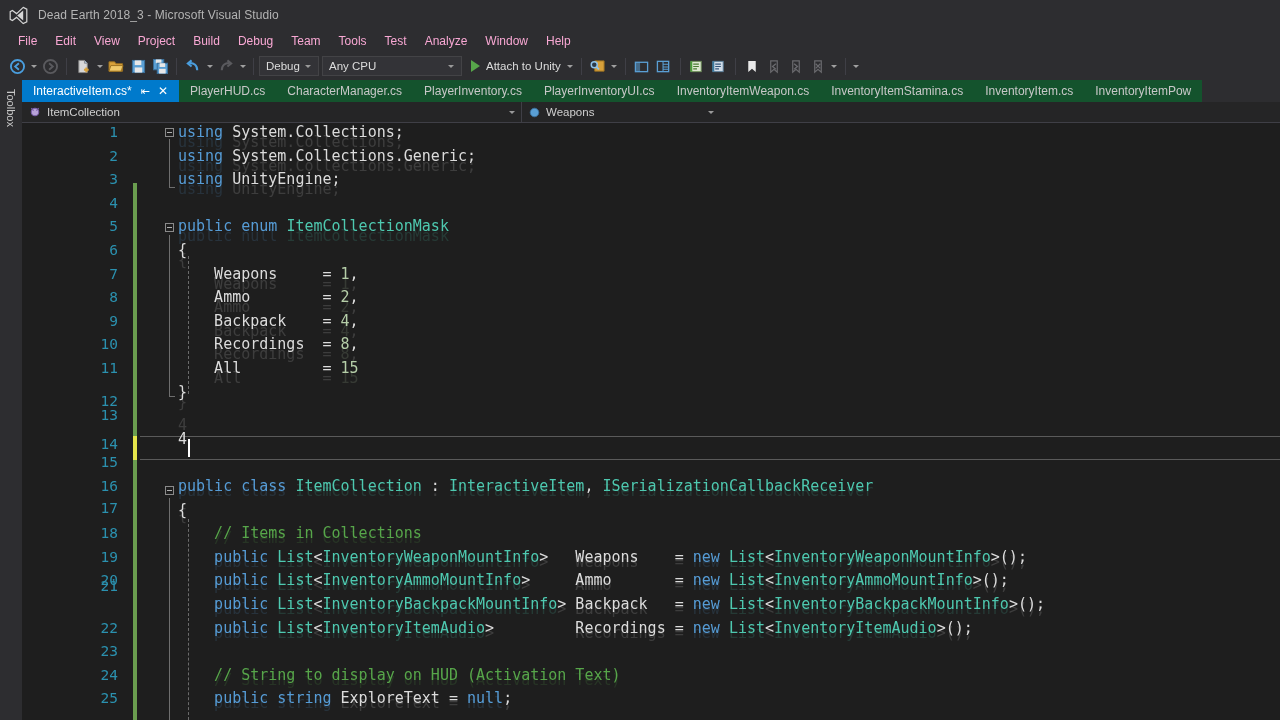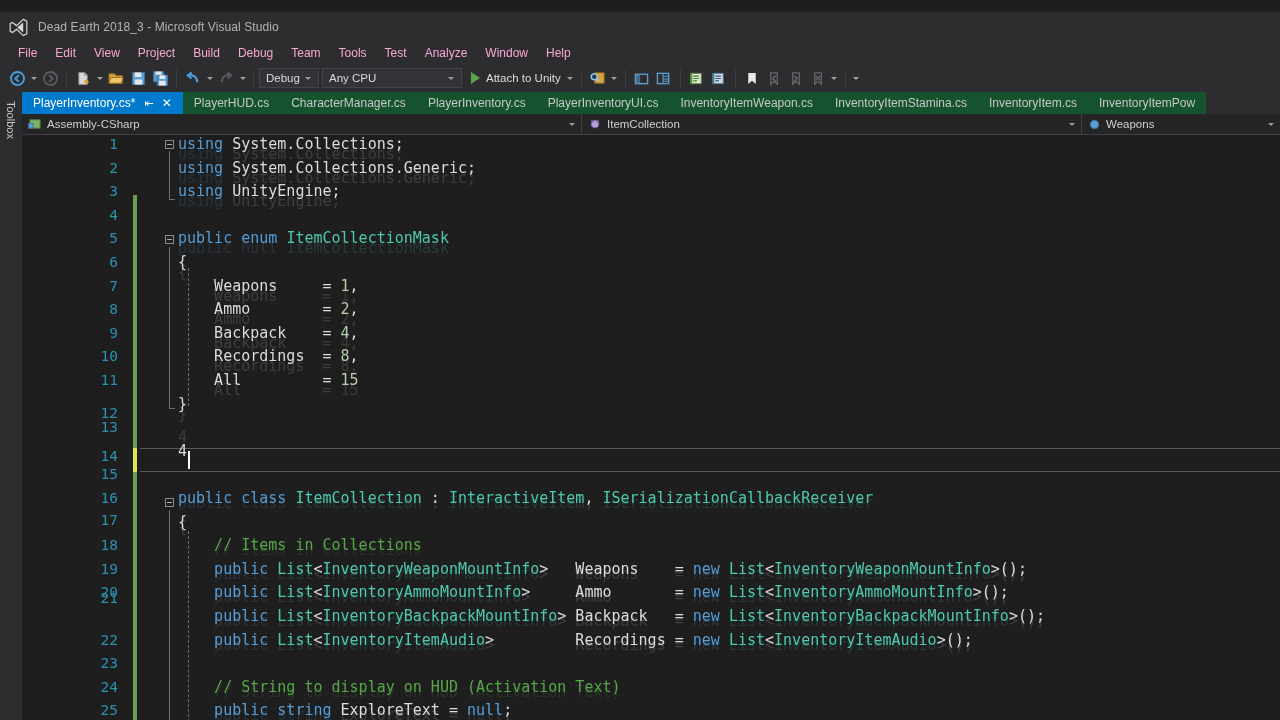--- a/index.html
+++ b/index.html
@@ -8,21 +8,20 @@
     background: #1e1e1e;
     font-family: "Liberation Sans", sans-serif;
     overflow: hidden;
   }
   #app { position: relative; width: 1280px; height: 720px; background: #2d2d30; }
 
   
   .titlebar {
     height: 30px; background: #2d2d30; display: flex; align-items: center;
     padding-left: 8px;
-    margin-top: 12px;
   }
   .vs-logo {
     width: 20px; height: 20px; margin-right: 10px;
     display: flex; align-items: center; justify-content: center;
   }
   .vs-logo svg { display:block; }
   .title-text {
     color: #b4b4b4; font-size: 12px; letter-spacing: .1px;
     font-family: "Liberation Sans", sans-serif;
   }
@@ -385,21 +384,21 @@
     <div class="tb-sep"></div>
     <div class="tb-arrow"></div>
   </div>
 
   <div class="toolbox-strip">
     <div class="toolbox-label">Toolbox</div>
   </div>
 
   <div class="tabbar">
     <div class="doc-tab active">
-      <span>PlayerInventory.cs*</span>
+      <span>InteractiveItem.cs*</span>
       <span class="pin">⇤</span>
       <span class="closex">✕</span>
     </div>
     <div class="doc-tab">
       <span>PlayerHUD.cs</span>
     </div>
     <div class="doc-tab">
       <span>CharacterManager.cs</span>
     </div>
     <div class="doc-tab">
@@ -416,30 +415,20 @@
     </div>
     <div class="doc-tab">
       <span>InventoryItem.cs</span>
     </div>
     <div class="doc-tab">
       <span>InventoryItemPow</span>
     </div>
   </div>
 
   <div class="navbar">
-    <div class="nav-seg project">
-      <span class="nicon">
-        <svg width="14" height="14" viewBox="0 0 15 15">
-          <rect x="2" y="3" width="11" height="9" fill="#7bb661" stroke="#4e7a3c" stroke-width="1"></rect>
-          <rect x="0.5" y="7" width="5" height="5" fill="#5a9fd4" stroke="#3a6f9a" stroke-width="1"></rect>
-        </svg>
-      </span>
-      <span class="ntext">Assembly-CSharp</span>
-      <span class="ndrop"></span>
-    </div>
     <div class="nav-seg type">
       <span class="nicon">
         <svg width="14" height="14" viewBox="0 0 15 15">
           <circle cx="7.5" cy="7.5" r="4" fill="#b8a2d8" stroke="#7a5fa8" stroke-width="1.2"></circle>
           <path d="M3.5 3.5 L6 6 M11.5 3.5 L9 6" stroke="#7a5fa8" stroke-width="1.2"></path>
         </svg>
       </span>
       <span class="ntext">ItemCollection</span>
       <span class="ndrop"></span>
     </div>

